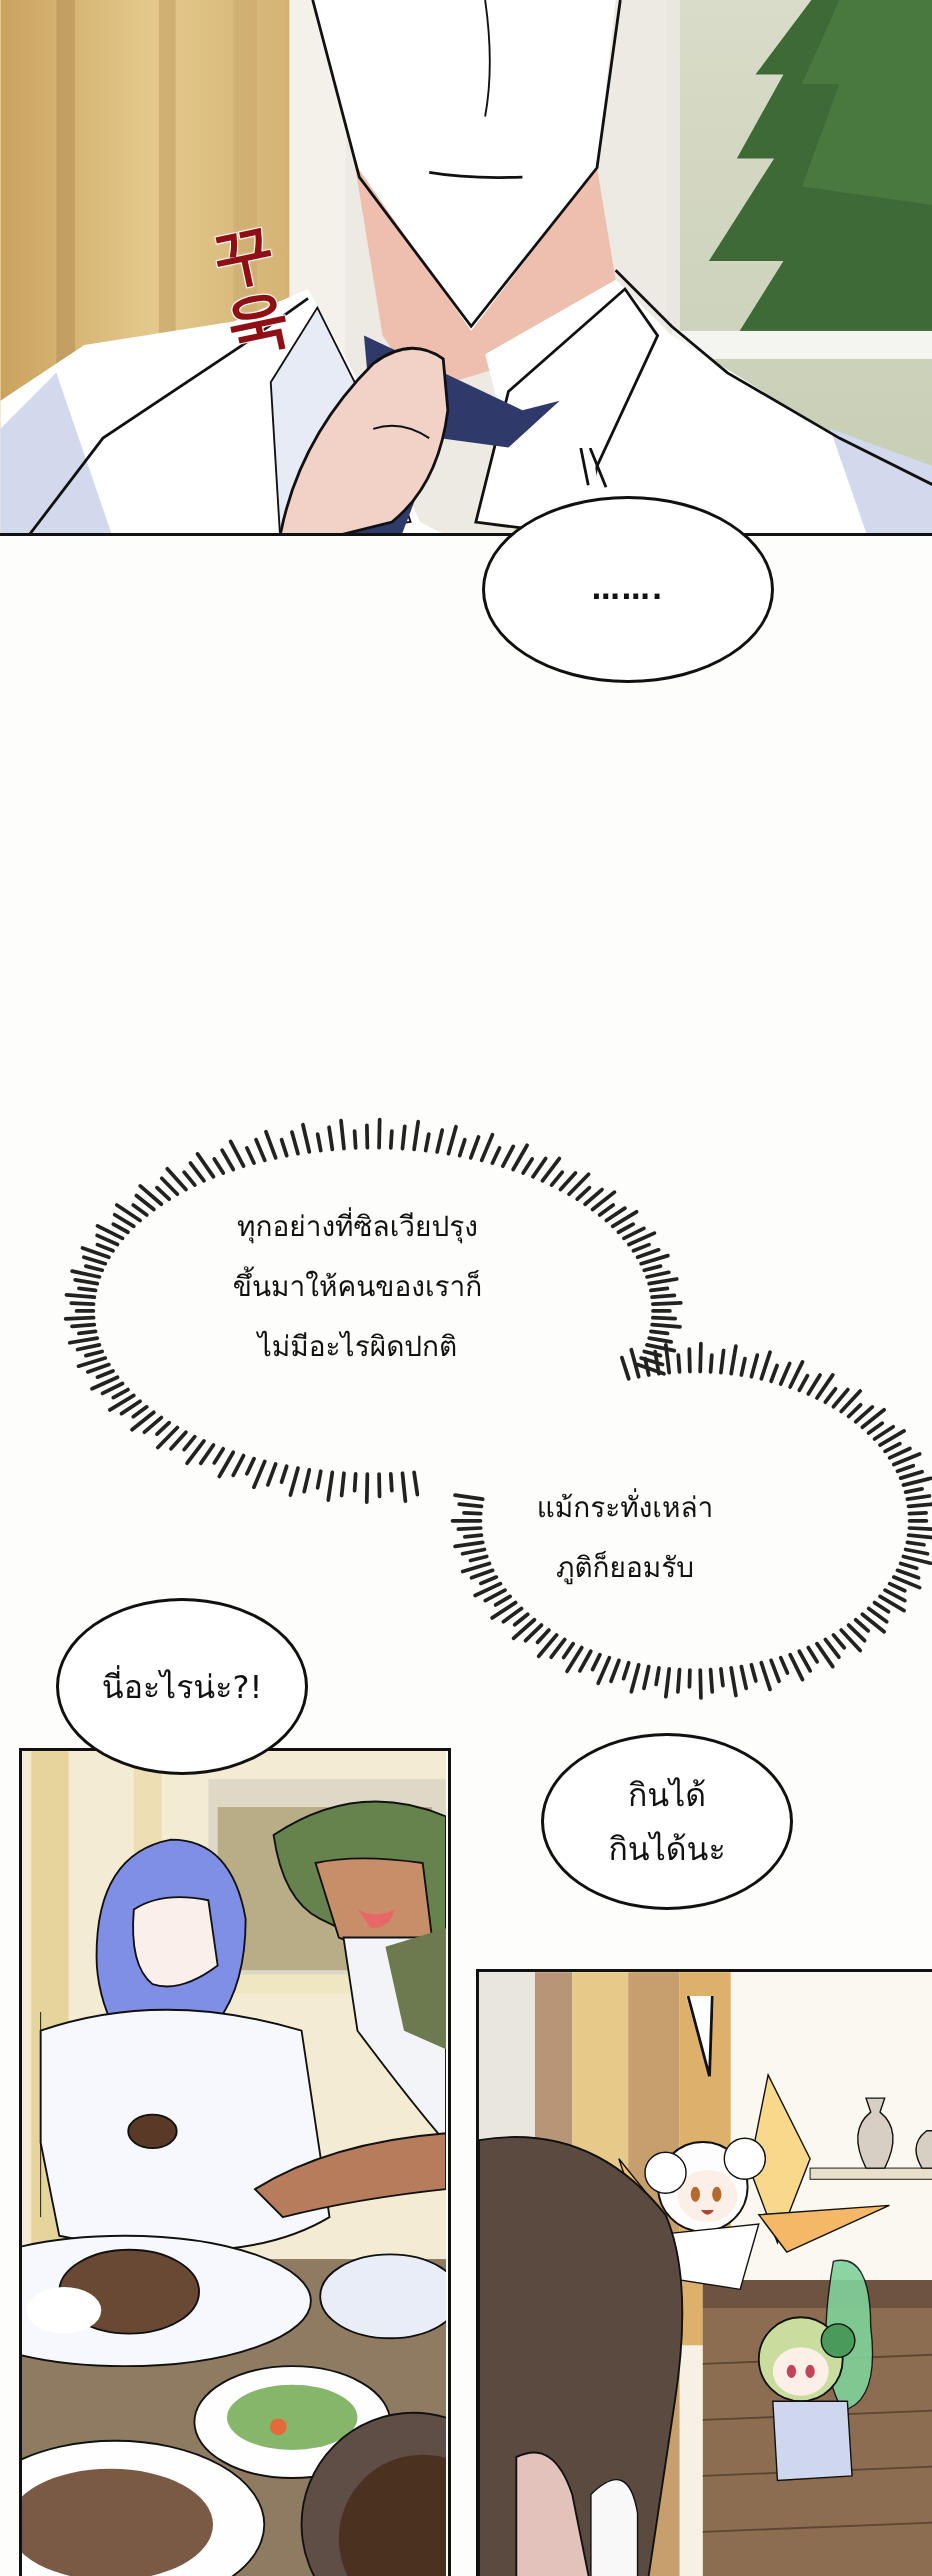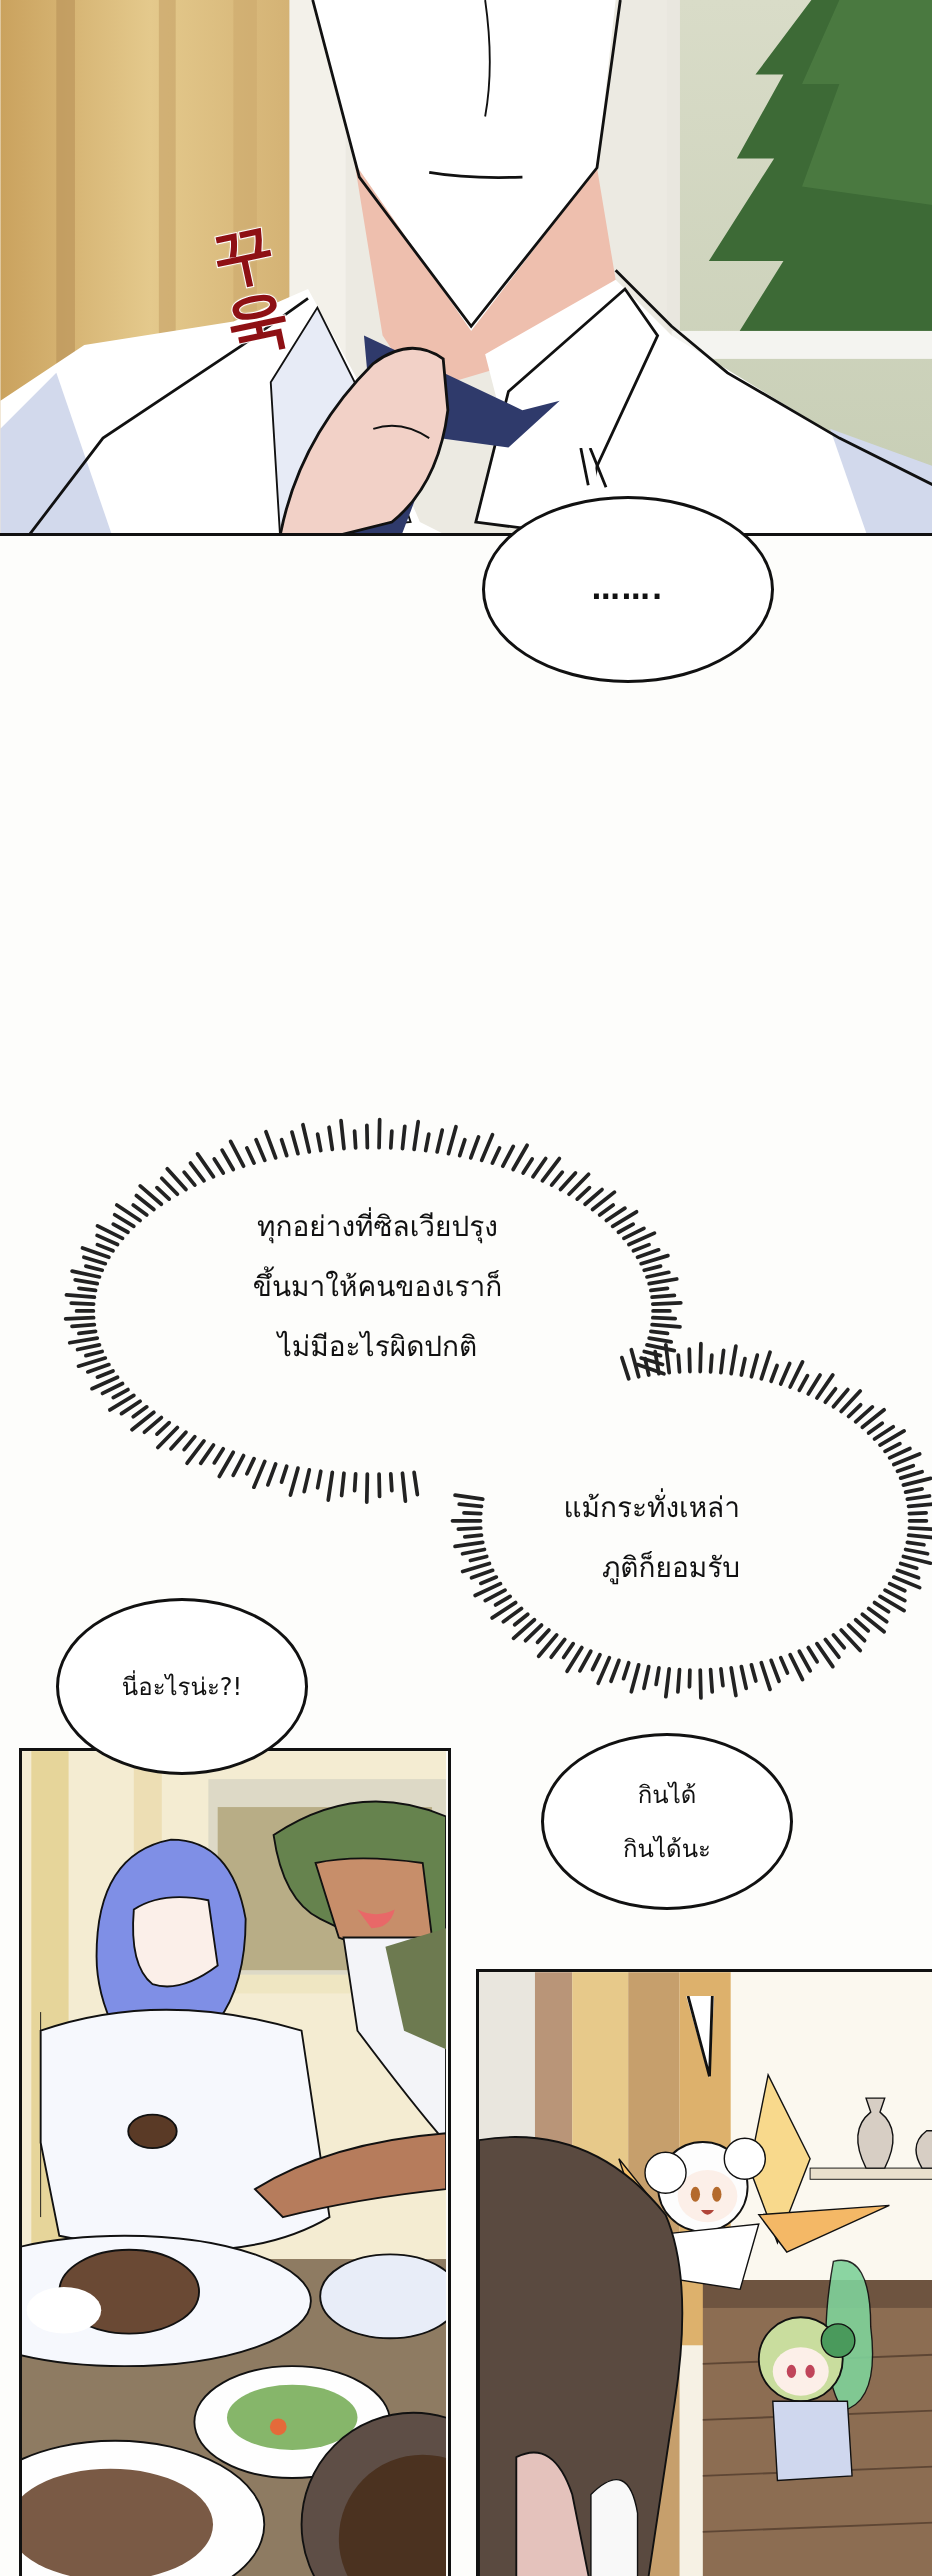--- a/index.html
+++ b/index.html
@@ -1,20 +1,20 @@
 <!DOCTYPE html>
 <html style="font-size:15px"><head>
 <meta charset="utf-8">
 <style>
   html,body{margin:0;padding:0;}
   body{width:933px;height:2576px;background:#fdfdfb;position:relative;overflow:hidden;font-family:"DejaVu Sans","Liberation Sans",sans-serif;}
   .abs{position:absolute;}
   .panel{position:absolute;overflow:hidden;box-sizing:border-box;}
   .bubble{position:absolute;background:#fff;border:3.7px solid #111;border-radius:50%;box-sizing:border-box;display:flex;align-items:center;justify-content:center;text-align:center;color:#111;}
-  .btext{font-family:"DejaVu Sans","Liberation Sans",sans-serif;font-size:24px;line-height:58px;white-space:pre-line;}
+  .btext{font-family:"DejaVu Sans","Liberation Sans",sans-serif;font-size:32px;line-height:58px;white-space:pre-line;}
   .tail{position:absolute;}
   .sfx{position:absolute;font-family:"DejaVu Sans","Liberation Sans",sans-serif;font-weight:bold;color:#8e1014;-webkit-text-stroke:1.9px #fff;paint-order:stroke fill;text-shadow:0 0 2.8px #fff;}
   .spiky-text{position:absolute;text-align:center;color:#111;font-size:28px;line-height:60px;white-space:pre-line;font-family:"DejaVu Sans","Liberation Sans",sans-serif;}
 </style>
 </head>
 <body>
 
 <div class="panel" style="left:0;top:0;width:933px;height:536px;border-bottom:3.7px solid #111;">
   <svg class="abs" width="933" height="536" viewBox="0 0 1000 575" style="left:0;top:0;">
     <defs>
@@ -313,24 +313,24 @@
       <line x1="958.0201692602885" y1="389.6648253298687" x2="985.8054087290218" y2="378.35198007921906"></line>
       <line x1="961.9617170492809" y1="396.89474349943544" x2="978.9413296879203" y2="390.9204021431219"></line>
       <line x1="965.3965406951082" y1="404.2486914562097" x2="988.3944405937282" y2="397.38599517464115"></line>
       <line x1="968.316618007992" y1="411.70949371399075" x2="997.4448725307735" y2="404.53002378536405"></line>
       <line x1="970.7151290120651" y1="419.2597252234067" x2="988.3797912825745" y2="415.8014443110399"></line>
       <line x1="972.5864718737417" y1="426.88175206892447" x2="996.3346254605669" y2="423.41401487926316"></line>
       <line x1="973.9262759850592" y1="434.55777265367766" x2="1003.7862250265887" y2="431.6623550262422"></line>
       <line x1="974.7314121714351" y1="442.2698592759188" x2="992.710392254417" y2="441.40021844445965"></line>
     </g>
 </svg>
-<div class="spiky-text" style="left:191px;top:1197px;width:373px;">ทุกอย่างที่ซิลเวียปรุง
+<div class="spiky-text" style="left:171px;top:1197px;width:373px;">ทุกอย่างที่ซิลเวียปรุง
 ขึ้นมาให้คนของเราก็
 ไม่มีอะไรผิดปกติ</div>
-<div class="spiky-text" style="left:460px;top:1478px;width:280px;text-align:right;">แม้กระทั่งเหล่า
+<div class="spiky-text" style="left:485px;top:1478px;width:280px;">แม้กระทั่งเหล่า
 ภูติก็ยอมรับ</div>
 
 <svg class="tail" width="56" height="75" style="left:261px;top:1763px;" viewBox="0 0 60 80">
   <polygon points="0,0 40,0 50,78 10,10" fill="#fff"></polygon>
   <path d="M5,10 L48,76 L35,0" stroke="#111" stroke-width="3" fill="none"></path>
 </svg>
 
 <div class="panel" style="left:18.7px;top:1748px;width:432px;height:839px;border:3.7px solid #111;border-bottom:none;">
   <svg class="abs" width="424" height="839" viewBox="0 0 455 900" style="left:0;top:0;">
     <rect width="455" height="900" fill="#f4ecd2"></rect>

